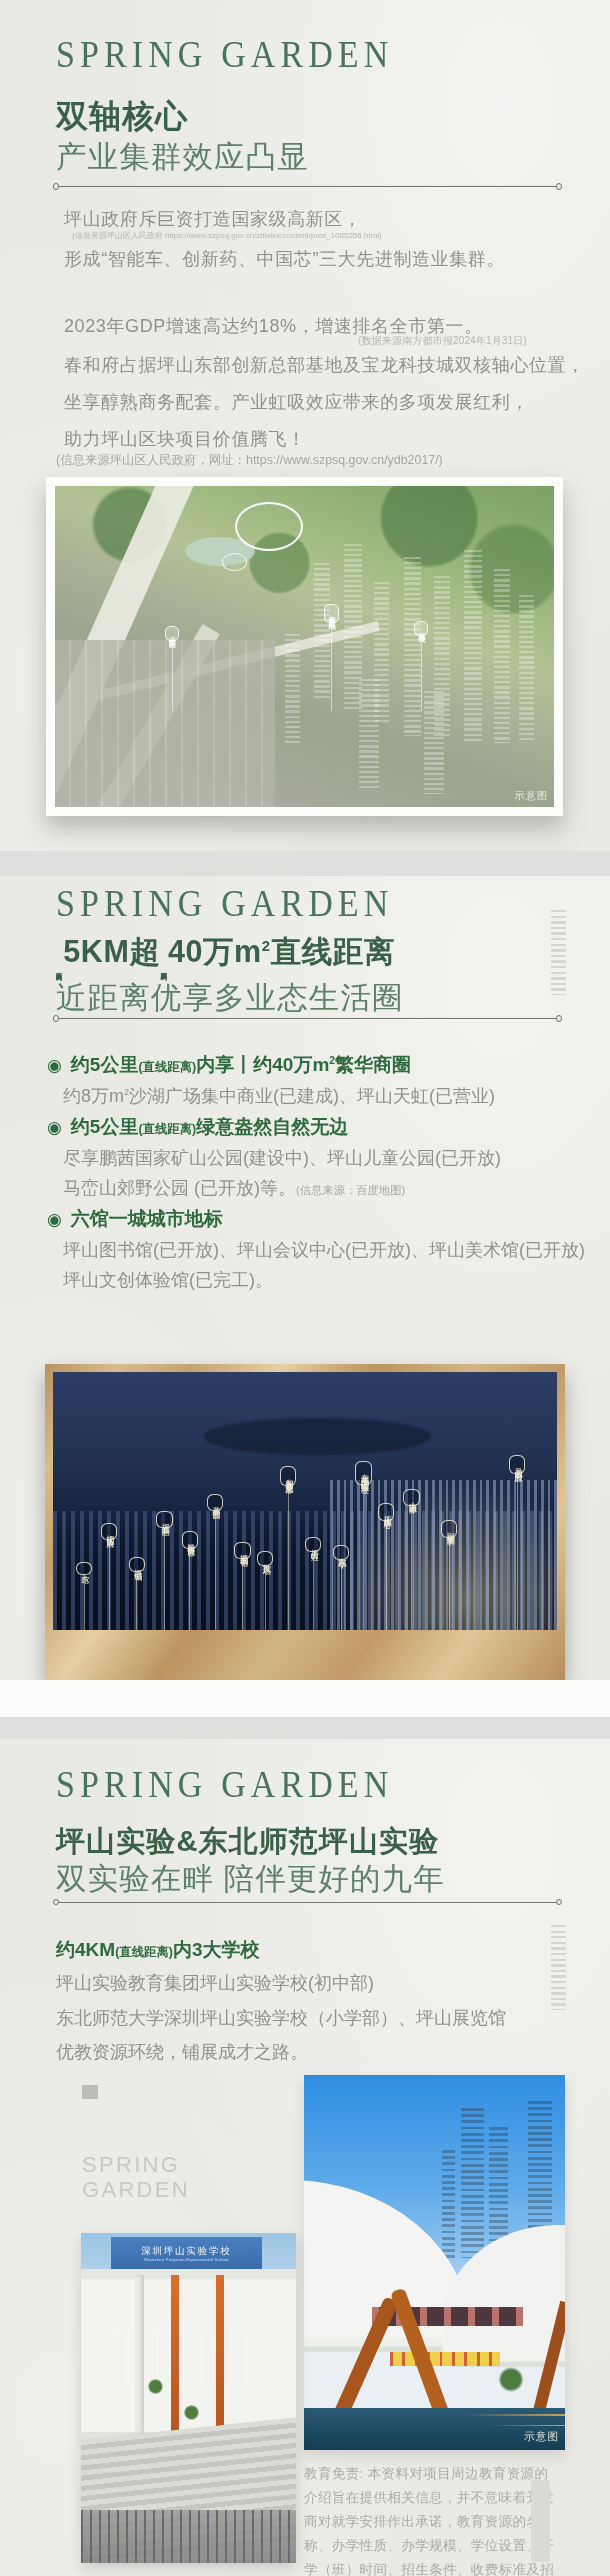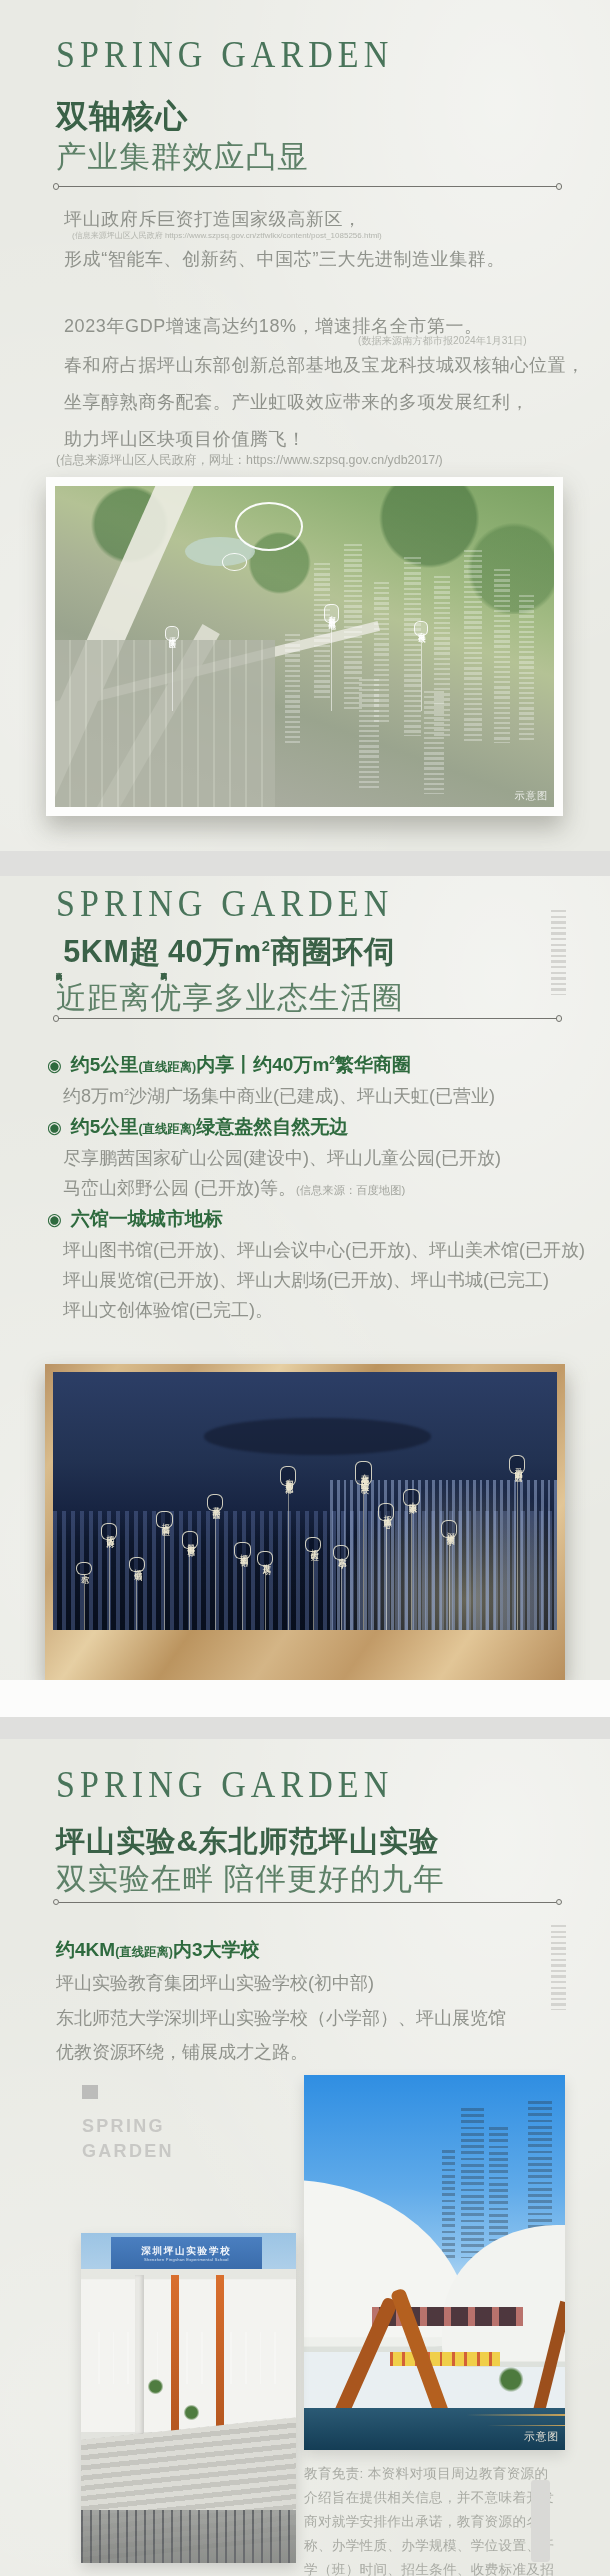--- a/index.html
+++ b/index.html
@@ -78,21 +78,21 @@
   .nl{position:absolute;bottom:0;display:flex;flex-direction:column;align-items:center;}
   .nl-pill{writing-mode:vertical-rl;font-size:8px;letter-spacing:1.1px;color:#efe9d2;background:rgba(8,16,34,.4);
            border:0.6px solid rgba(240,236,214,.85);border-radius:6.2px;padding:4.5px 1.7px;}
   .nl-stem{width:0.6px;flex:1;background:rgba(235,230,205,.5);min-height:3.4px;}
   .s2-bottom-white{position:absolute;left:0;bottom:0;width:100%;height:37px;background:#fcfcfb;}
   
   .s3-bold{position:absolute;left:56px;top:198px;color:#2e6a3e;font-size:19px;font-weight:800;white-space:nowrap;}
   .s3-bold .bh-s{font-size:12.4px;}
   .s3-line{position:absolute;left:56px;color:#8f928b;font-size:18px;white-space:nowrap;}
   .wm-square{position:absolute;left:82px;top:346px;width:16px;height:14px;background:#bcbcba;}
-  .wm{position:absolute;left:82px;color:#c8c8c5;font-size:18px;letter-spacing:2.3px;font-weight:700;}
+  .wm{position:absolute;left:82px;color:#c8c8c5;font-size:22px;letter-spacing:2.3px;font-weight:400;margin-top:36px;}
   .school-right{position:absolute;left:304px;top:336px;width:261px;height:375px;overflow:hidden;
                 box-shadow:0 5.6px 13.6px rgba(0,0,0,.12);
                 background:linear-gradient(180deg,#2f8ee2 0%,#5faae9 30%,#8ec4ef 48%,#cfe6f7 62%,#e9eff2 70%);}
   .sr-tower{position:absolute;background:linear-gradient(180deg,#9fabb8,#87939f);
             background-image:repeating-linear-gradient(180deg,rgba(40,50,60,.35) 0 2.8px,rgba(0,0,0,0) 2.8px 6.2px);}
   .sr-band1{position:absolute;left:-6%;top:28%;width:70%;height:46%;background:#f4f5f2;border-radius:0 100% 20% 0/0 90% 10% 0;
             box-shadow:inset 0 -5.6px 0 #dde1dc,inset 0 -14.7px 0 #eef0ec;}
   .sr-band2{position:absolute;right:-8%;top:40%;width:55%;height:38%;background:#f2f3f0;border-radius:80% 0 0 12%/70% 0 0 10%;
             box-shadow:inset 0 -5.6px 0 #dde1dc;}
   .sr-led{position:absolute;left:26%;top:62%;width:58%;height:5%;background:#41282f;opacity:.92;
@@ -106,21 +106,21 @@
   .sr-water{position:absolute;left:0;bottom:0;width:100%;height:11%;
             background:linear-gradient(180deg,#2b5a75,#143d55);}
   .sr-gold1,.sr-gold2{position:absolute;right:0;height:1.7px;background:linear-gradient(90deg,rgba(201,163,90,0),#c9a35a);}
   .sr-gold1{top:14%;width:38%;} .sr-gold2{top:40%;width:30%;}
   .sr-cap{position:absolute;right:5.6px;bottom:5.6px;color:#e8e4d8;font-size:10.7px;letter-spacing:1.1px;}
   .school-left{position:absolute;left:81px;top:494px;width:215px;height:330px;overflow:hidden;
                box-shadow:0 5.6px 13.6px rgba(0,0,0,.14);
                background:linear-gradient(180deg,#9cc4e4 0%,#c7def0 26%,#e9eef0 40%,#f2f2ef 56%,#e4e4df 70%);}
   .sl-sign{position:absolute;left:14%;top:1.5%;width:70%;height:9.5%;background:linear-gradient(180deg,#4a7fc0,#3a6cab);
            color:#f2f6fb;display:flex;flex-direction:column;align-items:center;justify-content:center;line-height:1.25;}
-  .sl-sign-cn{font-size:9.6px;letter-spacing:1.7px;font-weight:700;}
+  .sl-sign-cn{font-size:9.6px;letter-spacing:1.7px;font-weight:400;}
   .sl-sign-en{font-size:4px;letter-spacing:0.3px;color:#d9e4f2;}
   .sl-body{position:absolute;left:0;top:11%;width:100%;height:52%;background:#f3f3f0;
            box-shadow:inset 0 10.2px 0 #e6e7e2,inset 0 -8px 0 #e2e3de;}
   .sl-glass{position:absolute;left:8%;top:30%;width:84%;height:16%;background:linear-gradient(180deg,#394653,#55646f);
             background-image:repeating-linear-gradient(90deg,rgba(255,255,255,.25) 0 1.7px,rgba(0,0,0,0) 1.7px 14.7px);}
   .sl-col1,.sl-col2{position:absolute;top:13%;width:7.3px;height:48%;background:linear-gradient(180deg,#d96f2e,#b4561f);}
   .sl-col1{left:42%;} .sl-col2{left:63%;}
   .sl-pill{position:absolute;left:25%;top:13%;width:9px;height:48%;background:#e8e8e4;box-shadow:inset -2.3px 0 3.4px rgba(0,0,0,.12);}
   .sl-steps{position:absolute;left:0;bottom:0;width:100%;height:37%;
             background:repeating-linear-gradient(180deg,#dcdcd6 0 5.1px,#c6c6c0 5.1px 10.2px);transform:skewY(-6deg);transform-origin:left bottom;}
@@ -189,39 +189,38 @@
           </div>
         <div class="photo-cap">示意图</div>
       </div>
     </div>
   </section>
 
   <section class="sec sec2">
     <div class="rib" style="top:34px;"></div>
     <div class="logo" style="top:5.6px;">SPRING GARDEN</div>
     <div class="s2-head">
-      <span class="vtext">直线距离约</span><span>5KM超</span><span class="vtext">建筑面积约</span><span>40万m</span><sup>2</sup><span>商圈环伺</span>
+      <span class="vtext">直线距离约</span><span>5KM超</span><span class="vtext">建筑面积约</span><span>40万m</span><sup>2</sup><span>直线距离</span>
     </div>
     <div class="title-light" style="top:102px;">近距离优享多业态生活圈</div>
     <div class="divider" style="top:142px;"></div>
 
     <div class="bullets" id="bullets">
         <div class="bullet-group">
           <div class="bullet-head"><span class="bullet-dot">◉</span><span class="bh-b">约5公里</span><span class="bh-s">(直线距离)</span><span class="bh-b">内享丨约40万m</span><sup class="bh-sup">2</sup><span class="bh-b">繁华商圈</span></div>
           <div class="bullet-line"><span class="bl-m">约8万m</span><sup class="bl-sup">2</sup><span class="bl-m">沙湖广场集中商业(已建成)、坪山天虹(已营业)</span></div>
         </div>
         <div class="bullet-group">
           <div class="bullet-head"><span class="bullet-dot">◉</span><span class="bh-b">约5公里</span><span class="bh-s">(直线距离)</span><span class="bh-b">绿意盎然自然无边</span></div>
           <div class="bullet-line"><span class="bl-m">尽享鹏茜国家矿山公园(建设中)、坪山儿童公园(已开放)</span></div>
           <div class="bullet-line"><span class="bl-m">马峦山郊野公园 (已开放)等。</span><span class="bl-note">(信息来源：百度地图)</span></div>
         </div>
         <div class="bullet-group">
           <div class="bullet-head"><span class="bullet-dot">◉</span><span class="bh-b">六馆一城城市地标</span></div>
           <div class="bullet-line"><span class="bl-m">坪山图书馆(已开放)、坪山会议中心(已开放)、坪山美术馆(已开放)</span></div>
-          <div class="bullet-line"><span class="bl-m">坪山展览馆(已开放)、坪山大剧场(已开放)、坪山书城(已完工)</span></div>
           <div class="bullet-line"><span class="bl-m">坪山文创体验馆(已完工)。</span></div>
         </div>
       </div>
 
     <div class="night-frame">
       <div class="night">
         <div class="night-cloud"></div>
         <div class="night-labels" id="night-labels">
             <div class="nl" style="left: 4.5%; height: 68px;">
               <div class="nl-pill">六馆</div>

